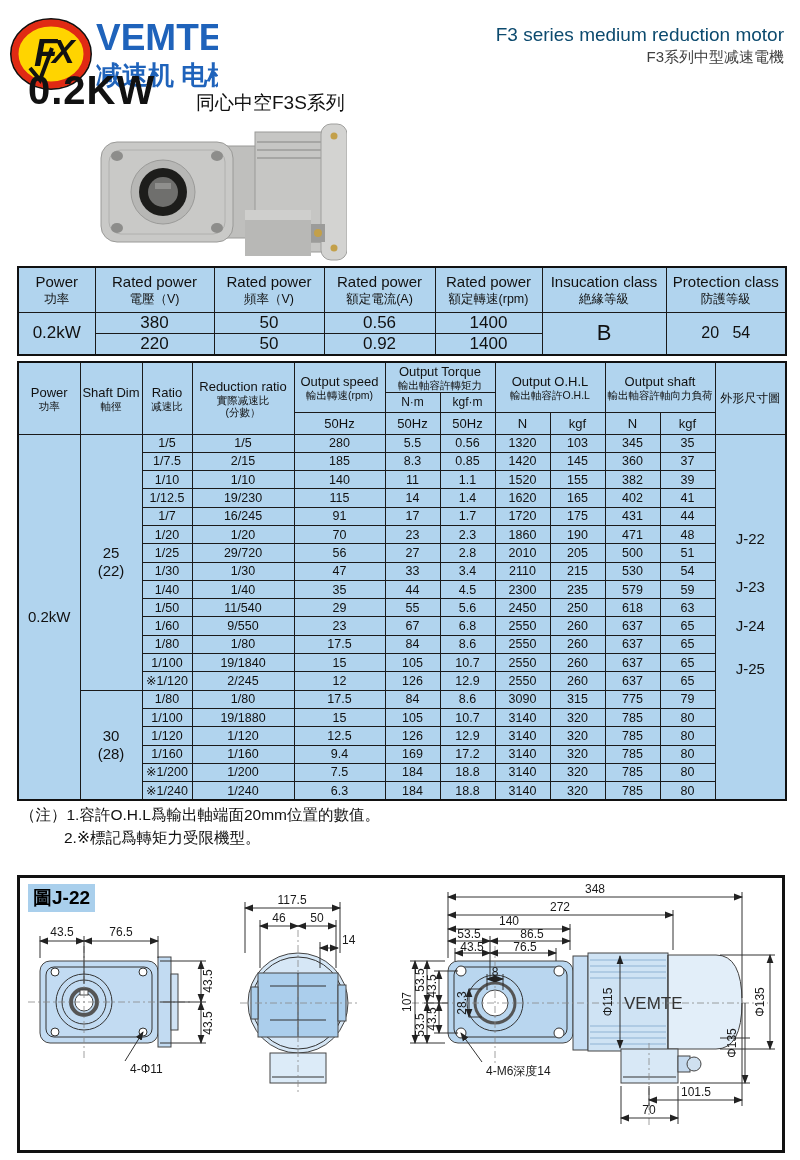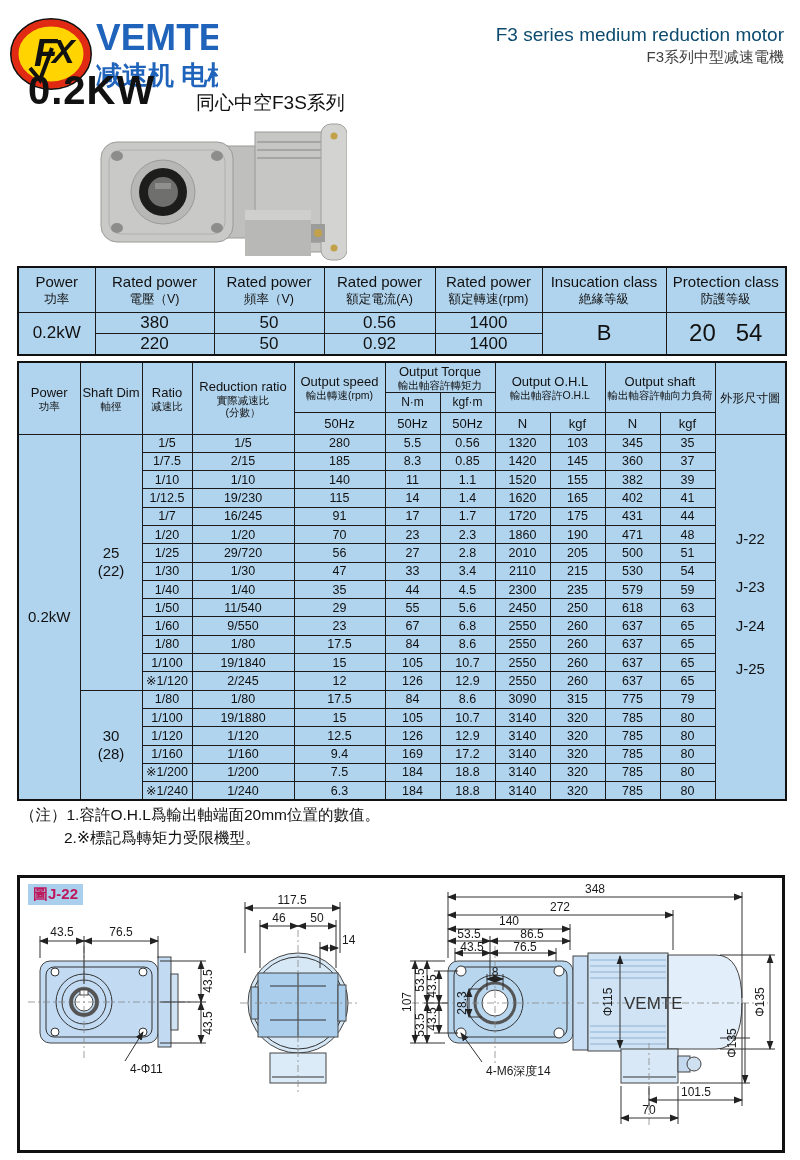--- a/index.html
+++ b/index.html
@@ -31,21 +31,21 @@
   #spec-table td.dim{font-size:15px;line-height:18px;}
   #spec-table td.pw{font-size:15px;}
   #fig-cell{background:#fff;position:relative;}
   #fig-cell div{position:absolute;width:100%;font-size:15px;}
   
   #notes{left:20px;top:804px;font-size:15.5px;line-height:22.5px;}
   #notes .ind{padding-left:44px;}
   
   #figure-box{left:17px;top:875px;width:762px;height:272px;border:3px solid #111;background:#fff;}
   #figure-title{position:absolute;left:8px;top:6px;display:flex;align-items:center;}
-  #figure-tag{background:#a9cfec;color:#be185d;font-size:15px;font-weight:bold;padding:1px 5px;}
+  #figure-tag{background:#a9cfec;color:#000000;font-size:19px;font-weight:bold;padding:1px 5px;}
   #figure-model{font-size:20px;font-weight:bold;margin-left:12px;letter-spacing:0.5px;}
   svg text{font-family:"Liberation Sans","DejaVu Sans",sans-serif;}
   .dimtxt{font-size:12px;fill:#1a1a1a;}
 </style>
 </head>
 <body>
 
 <svg id="brand-logo" class="abs" width="210" height="92" viewBox="0 0 210 92">
   <ellipse cx="43" cy="46" rx="40" ry="35" fill="#ffd400" stroke="#111" stroke-width="2"></ellipse>
   <ellipse cx="43" cy="46" rx="36" ry="31" fill="none" stroke="#e02a14" stroke-width="7"></ellipse>
@@ -132,21 +132,21 @@
           <span class="zh">防護等級</span>
         </th>
   </tr>
   <tr>
     <td rowspan="2">0.2kW</td>
     <td>380</td>
     <td>50</td>
     <td>0.56</td>
     <td>1400</td>
     <td rowspan="2" style="font-size:22px;">B</td>
-    <td rowspan="2" style="font-size:24px;">
+    <td rowspan="2" style="font-size:16px;">
       <span>20</span>&nbsp;&nbsp;&nbsp;<span>54</span>
     </td>
   </tr>
   <tr>
     <td>220</td>
     <td>50</td>
     <td>0.92</td>
     <td>1400</td>
   </tr>
 </tbody>

